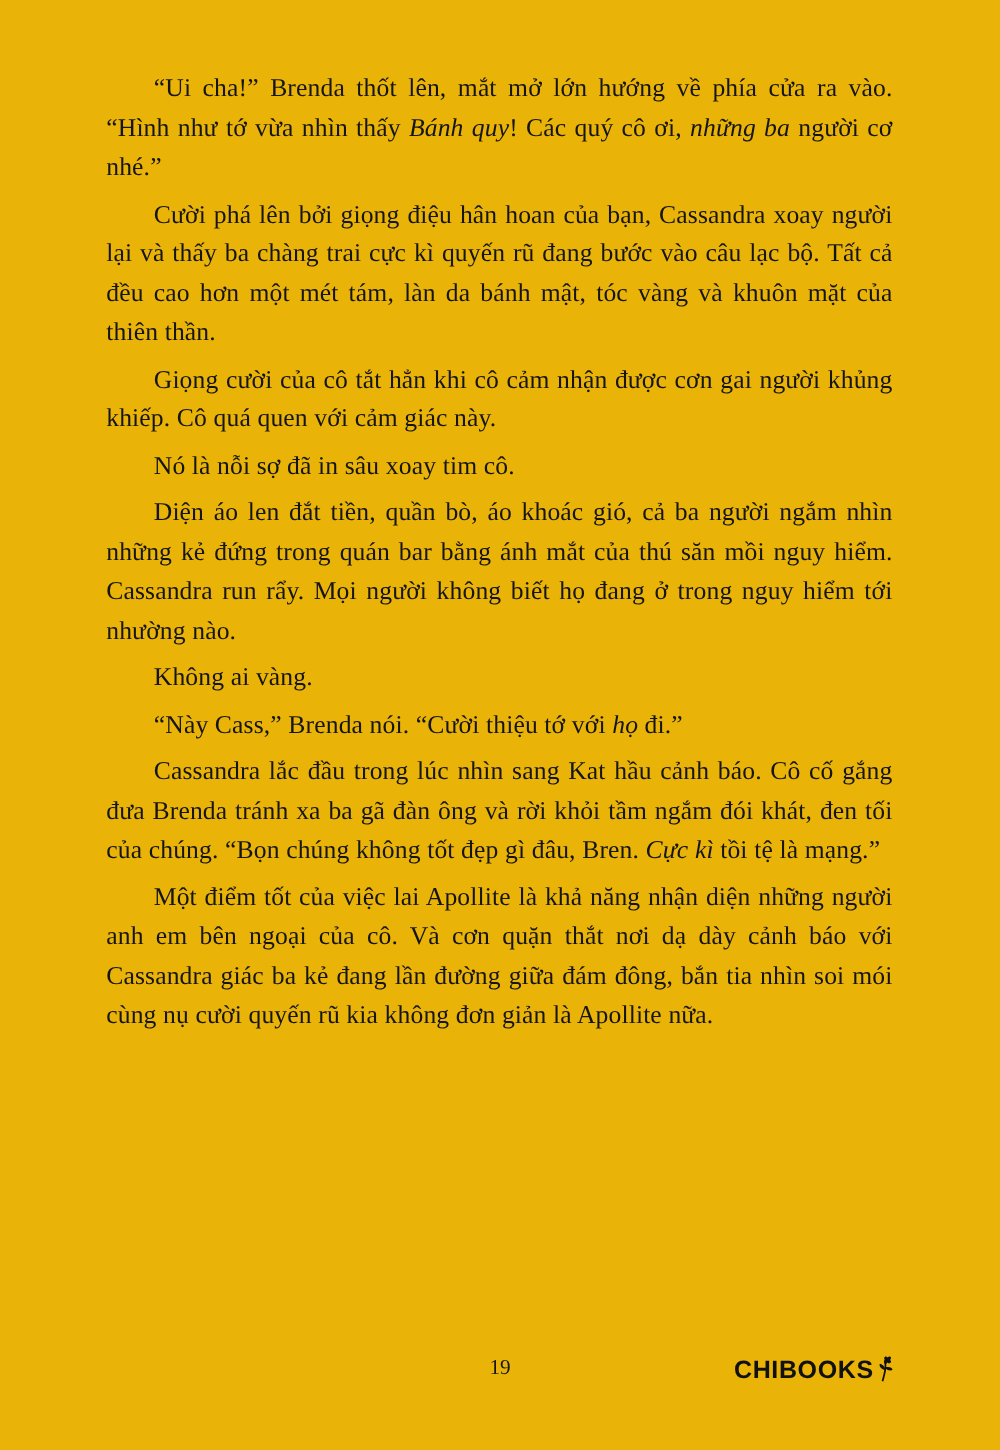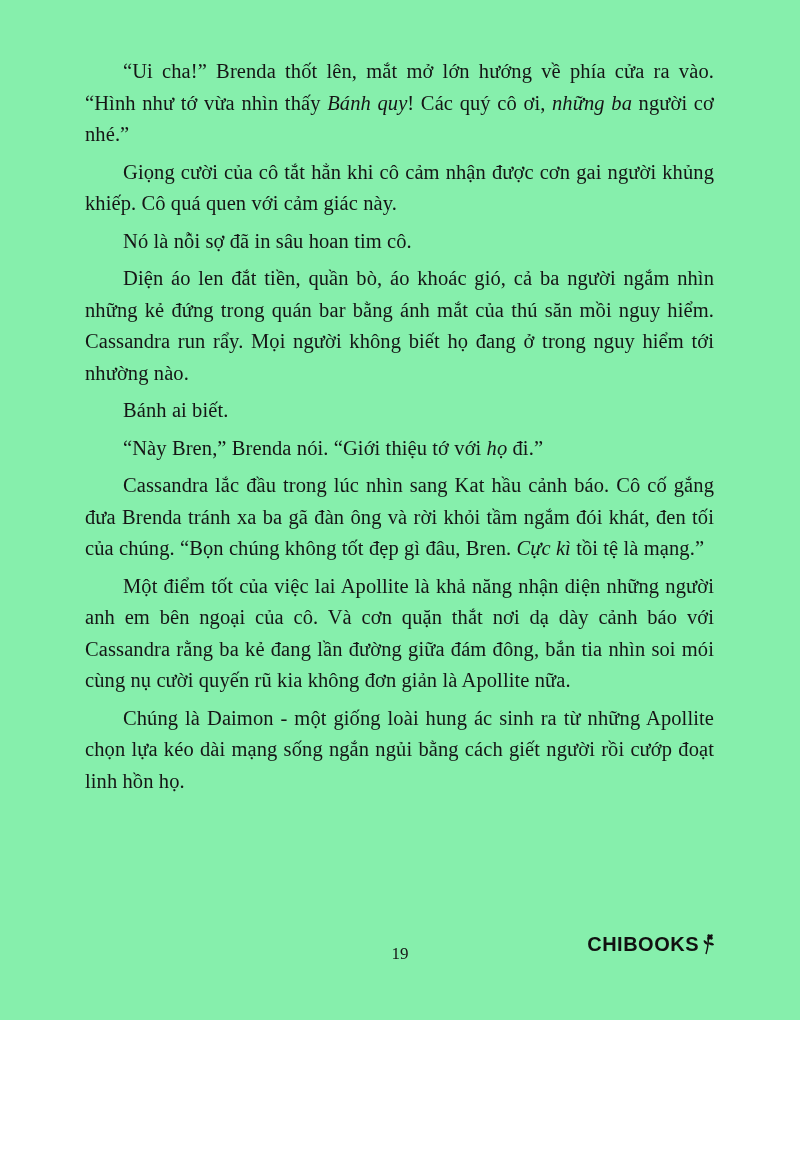--- a/index.html
+++ b/index.html
@@ -3,22 +3,22 @@
 <meta charset="utf-8">
 <style>
   html, body {
     margin: 0;
     padding: 0;
     background: #ffffff;
   }
   .page {
     position: relative;
     width: 800px;
-    height: 1020px;
-    background: #86efac;
+    height: 1160px;
+    background: #eab308;
     color: #151515;
     font-family: "Liberation Serif", "DejaVu Serif", serif;
     overflow: hidden;
   }
   .text-block {
     position: absolute;
     left: 85px;
     right: 86px;
     top: 56px;
   }
@@ -38,21 +38,21 @@
     left: 0;
     width: 100%;
     bottom: 56px;
     text-align: center;
     font-size: 17px;
     color: #161616;
   }
   .publisher-logo {
     position: absolute;
     right: 82px;
-    bottom: 64px;
+    bottom: 52px;
     display: flex;
     align-items: flex-end;
     font-family: "Liberation Sans", sans-serif;
     font-weight: 700;
     font-size: 20px;
     letter-spacing: 0.5px;
     color: #111;
   }
   .logo-flower {
     display: inline-block;
@@ -60,28 +60,28 @@
     transform: translateY(4px);
   }
 </style>
 </head>
 <body>
 
 <div class="page">
 
   <div class="text-block">
       <p class="para"><span>“Ui cha!” Brenda thốt lên, mắt mở lớn hướng về phía cửa ra vào. “Hình như tớ vừa nhìn thấy </span><em>Bánh quy</em><span>! Các quý cô ơi, </span><em>những ba</em><span> người cơ nhé.”</span></p>
+      <p class="para"><span>Cười phá lên bởi giọng điệu hân hoan của bạn, Cassandra xoay người lại và thấy ba chàng trai cực kì quyến rũ đang bước vào câu lạc bộ. Tất cả đều cao hơn một mét tám, làn da bánh mật, tóc vàng và khuôn mặt của thiên thần.</span></p>
       <p class="para"><span>Giọng cười của cô tắt hẳn khi cô cảm nhận được cơn gai người khủng khiếp. Cô quá quen với cảm giác này.</span></p>
-      <p class="para"><span>Nó là nỗi sợ đã in sâu hoan tim cô.</span></p>
+      <p class="para"><span>Nó là nỗi sợ đã in sâu xoay tim cô.</span></p>
       <p class="para"><span>Diện áo len đắt tiền, quần bò, áo khoác gió, cả ba người ngắm nhìn những kẻ đứng trong quán bar bằng ánh mắt của thú săn mồi nguy hiểm. Cassandra run rẩy. Mọi người không biết họ đang ở trong nguy hiểm tới nhường nào.</span></p>
-      <p class="para"><span>Bánh ai biết.</span></p>
-      <p class="para"><span>“Này Bren,” Brenda nói. “Giới thiệu tớ với </span><em>họ</em><span> đi.”</span></p>
+      <p class="para"><span>Không ai vàng.</span></p>
+      <p class="para"><span>“Này Cass,” Brenda nói. “Cười thiệu tớ với </span><em>họ</em><span> đi.”</span></p>
       <p class="para"><span>Cassandra lắc đầu trong lúc nhìn sang Kat hầu cảnh báo. Cô cố gắng đưa Brenda tránh xa ba gã đàn ông và rời khỏi tầm ngắm đói khát, đen tối của chúng. “Bọn chúng không tốt đẹp gì đâu, Bren. </span><em>Cực kì</em><span> tồi tệ là mạng.”</span></p>
-      <p class="para"><span>Một điểm tốt của việc lai Apollite là khả năng nhận diện những người anh em bên ngoại của cô. Và cơn quặn thắt nơi dạ dày cảnh báo với Cassandra rằng ba kẻ đang lần đường giữa đám đông, bắn tia nhìn soi mói cùng nụ cười quyến rũ kia không đơn giản là Apollite nữa.</span></p>
-      <p class="para"><span>Chúng là Daimon - một giống loài hung ác sinh ra từ những Apollite chọn lựa kéo dài mạng sống ngắn ngủi bằng cách giết người rồi cướp đoạt linh hồn họ.</span></p>
+      <p class="para"><span>Một điểm tốt của việc lai Apollite là khả năng nhận diện những người anh em bên ngoại của cô. Và cơn quặn thắt nơi dạ dày cảnh báo với Cassandra giác ba kẻ đang lần đường giữa đám đông, bắn tia nhìn soi mói cùng nụ cười quyến rũ kia không đơn giản là Apollite nữa.</span></p>
     </div>
 
   <div class="footer-page-num">19</div>
 
   <div class="publisher-logo">
     <span>CHIBOOKS</span>
     <span class="logo-flower">
       <svg width="18" height="22" viewBox="0 0 18 22">
         <path d="M6 21 C8 14, 9 10, 8 4" stroke="#111" stroke-width="1.4" fill="none"></path>
         <path d="M8 4 C6 2, 9 0, 10 2 C12 0, 14 2, 12 4 C14 5, 12 8, 10 6 C9 8, 6 7, 8 4 Z" fill="#111"></path>

